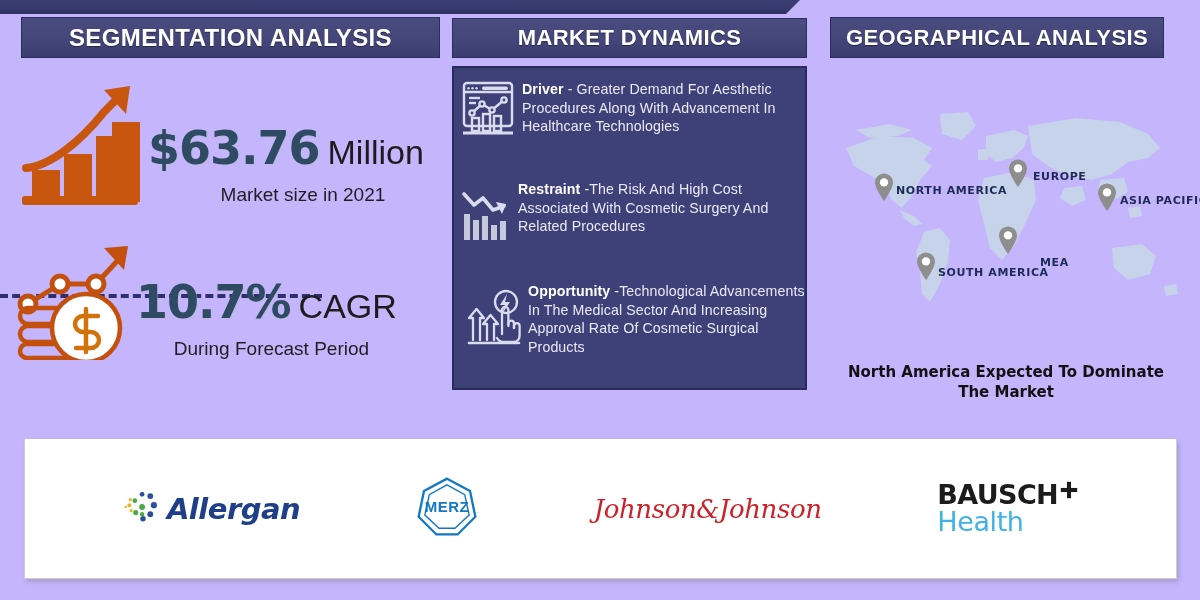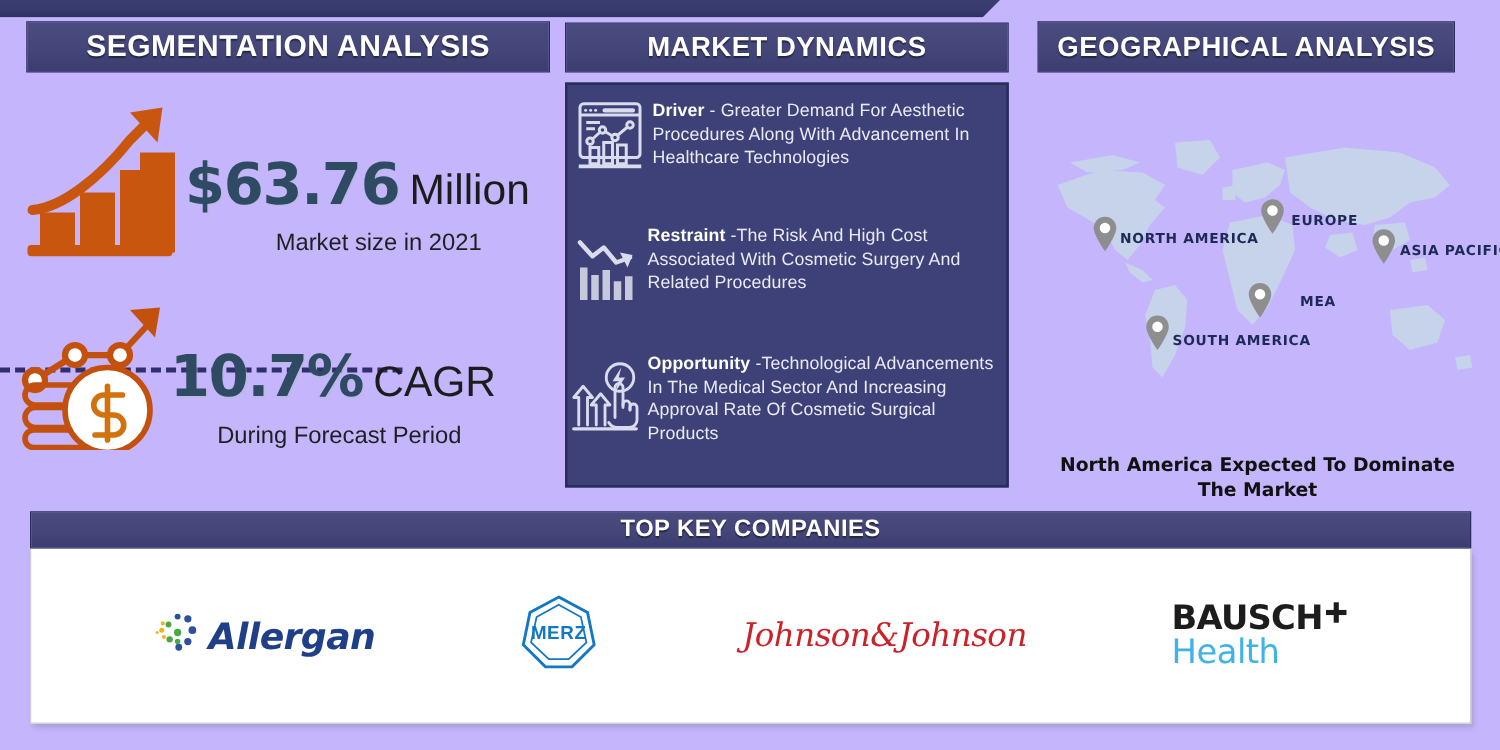--- a/index.html
+++ b/index.html
@@ -80,21 +80,21 @@
     position: absolute; left: 452px; top: 66px;
     width: 355px; height: 324px;
     background: #3e4178;
     border: 2px solid #2a2c5c;
   }
   .dyn-item {
     position: absolute; display: flex; align-items: flex-start;
   }
   #dyn-1 { left: 6px; top: 10px;  width: 345px; }
   #dyn-2 { left: 2px; top: 110px; width: 349px; }
-  #dyn-3 { left: 2px; top: 212px; width: 349px; }
+  #dyn-3 { left: 12px; top: 212px; width: 349px; }
 
   .dyn-icon { flex: 0 0 auto; width: 56px; height: 62px; margin-right: 6px; }
   #dyn-2 .dyn-icon { margin-top: 6px; }
   #dyn-3 .dyn-icon { margin-top: 8px; }
 
   .dyn-text {
     color: #e9eaf5; font-size: 14.2px; line-height: 1.32;
     letter-spacing: .1px; padding-top: 2px;
   }
   .dyn-text b { color: #ffffff; font-weight: bold; }
@@ -380,37 +380,34 @@
         </svg>
       </div>
       <div class="geo-label" style="left:292px; top:98px;">ASIA PACIFIC</div>
 
       <div class="pin" style="left:169px; top:129px;">
         <svg viewBox="0 0 22 30" width="22" height="30">
           <path d="M11 29 C11 29 20 16.5 20 10.4 A9 9 0 0 0 2 10.4 C2 16.5 11 29 11 29 Z" fill="#8e8e8e"></path>
           <circle cx="11" cy="10.4" r="4.2" fill="#ffffff"></circle>
         </svg>
       </div>
-      <div class="geo-label" style="left:212px; top:139px;text-align:right;">MEA</div>
+      <div class="geo-label" style="left:212px; top:160px;text-align:right;">MEA</div>
 
       <div class="pin" style="left:87px; top:155px;">
         <svg viewBox="0 0 22 30" width="22" height="30">
           <path d="M11 29 C11 29 20 16.5 20 10.4 A9 9 0 0 0 2 10.4 C2 16.5 11 29 11 29 Z" fill="#8e8e8e"></path>
           <circle cx="11" cy="10.4" r="4.2" fill="#ffffff"></circle>
         </svg>
       </div>
       <div class="geo-label" style="left:110px; top:170px;">SOUTH AMERICA</div>
     </div>
 
     <div id="geo-caption">North America Expected To Dominate The Market</div>
   </div>
 
-  <div class="hdr" id="hdr-key">
-    <span>TOP KEY COMPANIES</span>
-  </div>
 
   <div id="key-panel">
     <div id="logo-row">
 
       <div class="logo-cell">
         <span style="margin-right:4px;">
           <svg viewBox="0 0 44 44" width="40" height="40">
             <g fill="#2c4f9e">
               <circle cx="30" cy="10" r="3.2"></circle>
                 <circle cx="34" cy="20" r="3.4"></circle>

